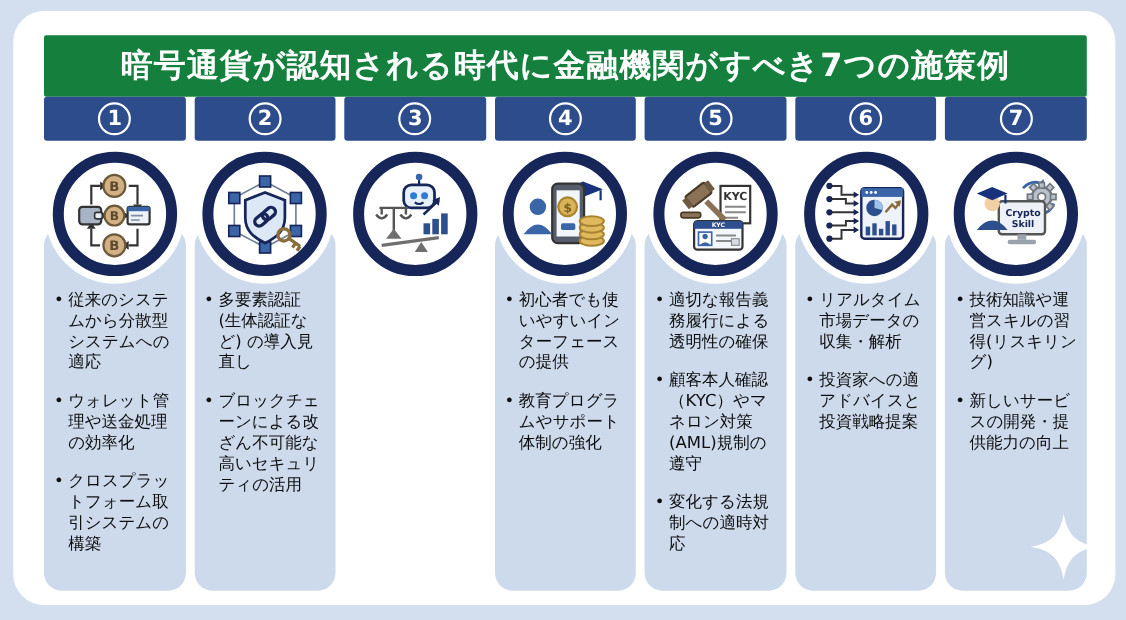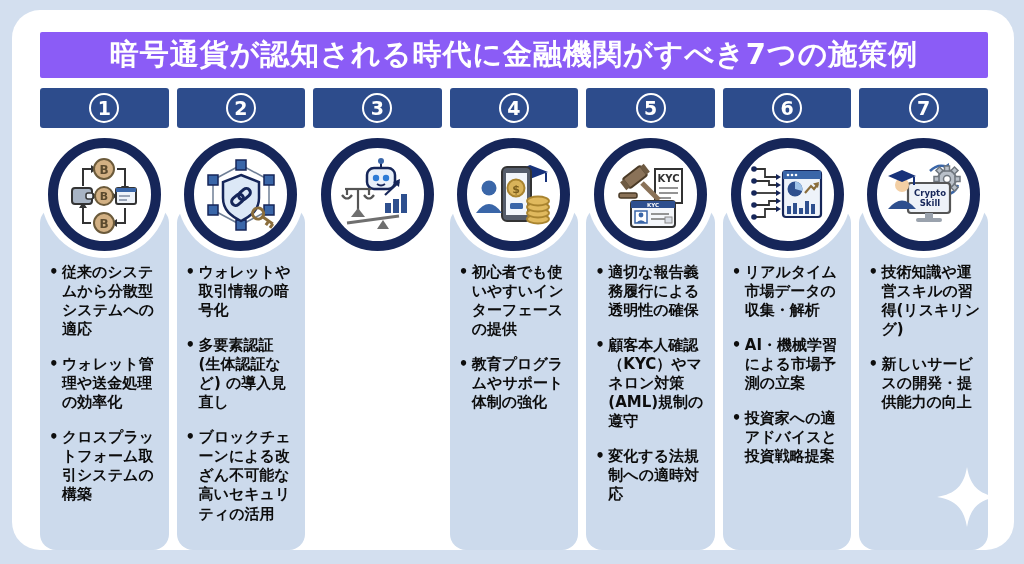--- a/index.html
+++ b/index.html
@@ -3,22 +3,22 @@
 <meta charset="utf-8">
 <style>
   * { margin:0; padding:0; box-sizing:border-box; }
   html,body { width:1024px; height:564px; overflow:hidden;
     font-family:"DejaVu Sans","Liberation Sans",sans-serif; }
   body { background:#d3dfef; position:relative; }
 
   .panel { position:absolute; left:12px; top:10px; width:1002px; height:540px;
     background:#ffffff; border-radius:28px; }
 
-  .title-bar { position:absolute; left:28px; right:26px; top:22px; height:46px;
-    background:#8b5cf6; border-radius:2px;
+  .title-bar { position:absolute; left:28px; right:26px; top:22px; height:56px;
+    background:#15803d; border-radius:2px;
     display:flex; align-items:center; justify-content:center; }
   .title-bar h1 { color:#ffffff; font-size:29px; font-weight:bold; letter-spacing:1px; white-space:nowrap; }
 
   .columns { position:absolute; left:28px; right:26px; top:78px; height:449px;
     display:grid; grid-template-columns:repeat(7,1fr); column-gap:8px; }
 
   .column { display:flex; flex-direction:column; min-width:0; }
 
   .num-bar { height:40px; background:#2d4c8c; border-radius:3px; flex:0 0 auto;
     display:flex; align-items:center; justify-content:center; }
@@ -30,21 +30,21 @@
     position:relative; z-index:2; }
   .icon-circle { width:113px; height:113px; border-radius:50%; background:#ffffff;
     border:10px solid #162659; box-shadow:0 0 0 7px #ffffff;
     display:flex; align-items:center; justify-content:center; }
   .icon-circle svg { width:80px; height:80px; }
 
   .card { background:#ccdaec; border-radius:16px; margin-top:-44px; flex:1 1 auto;
     padding:56px 6px 10px 9px; position:relative; z-index:1; }
   .card ul { list-style:none; }
   .card li { position:relative; padding-left:13px; margin-bottom:16px;
-    font-size:15px; font-weight:bold; line-height:1.27; color:#0d0d0d;
+    font-size:15px; font-weight:normal; line-height:1.27; color:#0d0d0d;
     letter-spacing:0; }
   .card li::before { content:"\2022"; position:absolute; left:0; top:0; }
 
   .sparkle { position:absolute; right:16px; bottom:22px; width:62px; height:62px; z-index:3; }
 </style>
 </head>
 <body>
 
 <div class="panel">
   <div class="title-bar">
@@ -133,21 +133,20 @@
   <circle cx="56" cy="62" r="5.5" fill="none" stroke="#8a6d3b" stroke-width="3"></circle>
   <line x1="61" y1="62" x2="74" y2="62" stroke="#8a6d3b" stroke-width="3"></line>
   <line x1="69" y1="62" x2="69" y2="67" stroke="#8a6d3b" stroke-width="3"></line>
   <line x1="74" y1="62" x2="74" y2="67" stroke="#8a6d3b" stroke-width="3"></line>
  </g>
 </svg>
           </div>
         </div>
         <div class="card">
           <ul>
-            <li>ウォレットや取引情報の暗号化</li>
             <li>多要素認証 (生体認証など) の導入見直し</li>
             <li>ブロックチェーンによる改ざん不可能な高いセキュリティの活用</li>
           </ul>
         </div>
       </div>
       <div class="column">
         <div class="num-bar">
           <div class="num-circle">3</div>
         </div>
         <div class="icon-wrap">
@@ -291,21 +290,20 @@
   <rect x="52" y="53" width="4" height="6"></rect>
                 <rect x="58" y="46" width="4" height="13"></rect>
   <rect x="64" y="49" width="4" height="10"></rect>
  </g>
 </svg>
           </div>
         </div>
         <div class="card">
           <ul>
             <li>リアルタイム市場データの収集・解析</li>
-            <li>AI・機械学習による市場予測の立案</li>
             <li>投資家への適アドバイスと投資戦略提案</li>
           </ul>
         </div>
       </div>
       <div class="column">
         <div class="num-bar">
           <div class="num-circle">7</div>
         </div>
         <div class="icon-wrap">
           <div class="icon-circle">

